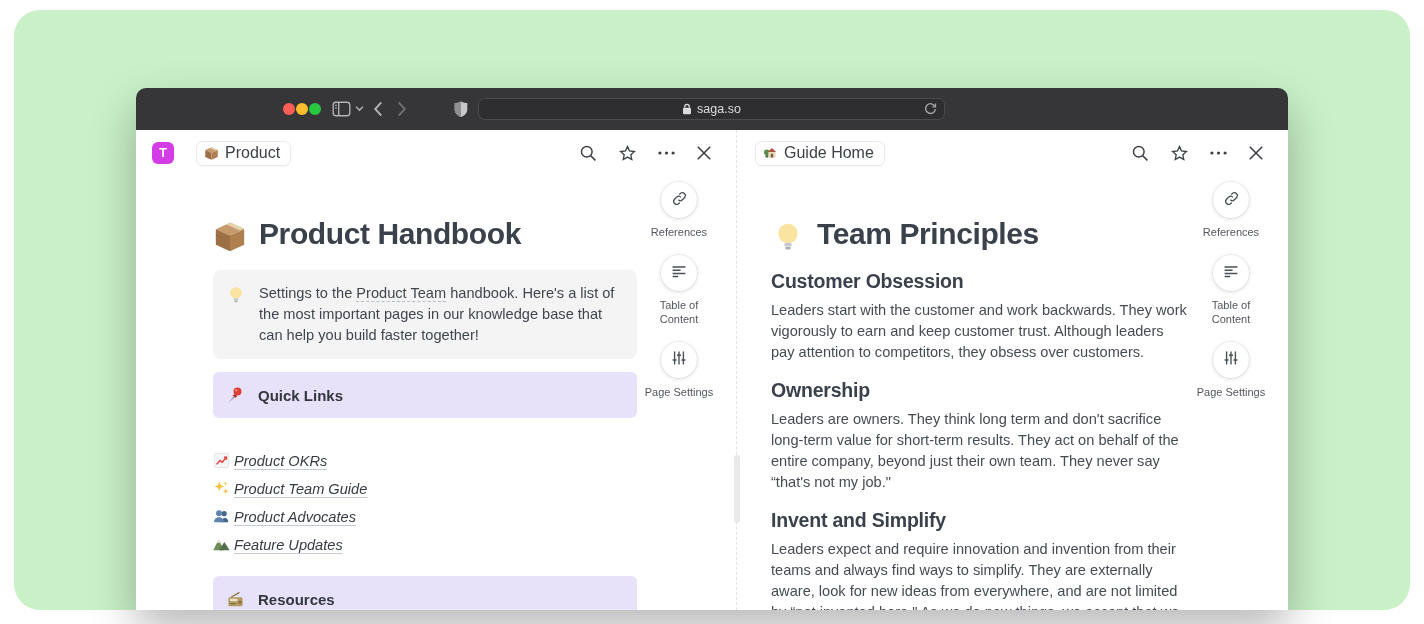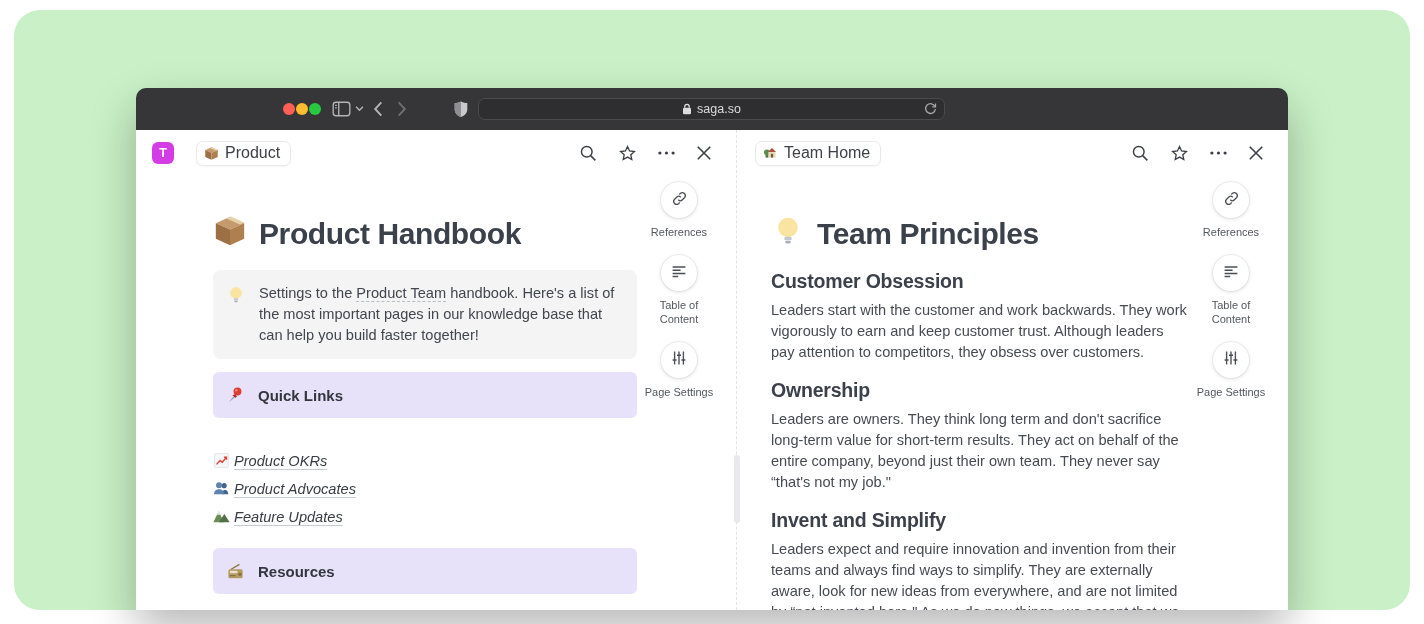--- a/index.html
+++ b/index.html
@@ -40,21 +40,21 @@
            font-size:16px; color:#3d4147; }
   .pane.left .crumb { margin-left:22px; }
   .pane.right .crumb { margin-left:18px; }
   .hdr-icons { margin-left:auto; display:flex; align-items:center; gap:21px; padding-right:24px; color:#3c3f45; }
   .hdr-icons svg { display:block; }
 
   
   .article { position:absolute; top:84px; }
   .pane.left .article { left:77px; width:424px; }
   .pane.right .article { left:34px; width:420px; }
-  .page-title { display:flex; align-items:flex-start; gap:12px; font-size:30px; font-weight:700;
+  .page-title { display:flex; align-items:flex-end; gap:12px; font-size:30px; font-weight:700;
                 color:#3b414b; letter-spacing:-.4px; line-height:40px; }
   .callout { margin-top:16px; background:#f4f4f5; border-radius:8px; padding:13px 16px 13px 13px;
              display:flex; gap:13px; font-size:14.6px; line-height:21px; color:#41464e; }
   .callout .emo { flex:0 0 auto; margin-top:2px; }
   .ref-link { border-bottom:1px dashed #b8bdc5; }
   .banner { margin-top:13px; height:46px; background:#e7e2fa; border-radius:6px;
             display:flex; align-items:center; gap:13px; padding-left:13px;
             font-size:15px; font-weight:700; color:#33373d; }
   .linklist { margin-top:33px; }
   .linkrow { display:flex; align-items:flex-end; gap:4px; margin-bottom:10px; height:18px;font-style:italic; }
@@ -229,20 +229,30 @@
                 <svg width="17" height="17" viewBox="0 0 24 24">
                   <rect x="2" y="2" width="20" height="20" rx="2.5" fill="#f5f6f7" stroke="#d9dce0"></rect>
                   <polyline points="5,17.5 10,12 13,14.5 19,7.5" fill="none" stroke="#df4038" stroke-width="2"></polyline>
                   <path d="M15.5 7.5H19V11" fill="none" stroke="#df4038" stroke-width="2"></path>
                 </svg>
               </span>
               <span class="txt">Product OKRs</span>
             </div>
             <div class="linkrow">
               <span class="emo">
+                <svg width="17" height="17" viewBox="0 0 24 24" fill="#f4c243">
+                  <path d="M9 2l1.9 5.1L16 9l-5.1 1.9L9 16l-1.9-5.1L2 9l5.1-1.9z"></path>
+                  <path d="M18 12l1.1 2.9L22 16l-2.9 1.1L18 20l-1.1-2.9L14 16l2.9-1.1z"></path>
+                  <path d="M17.5 2l.8 2.2 2.2.8-2.2.8-.8 2.2-.8-2.2L14.5 5l2.2-.8z"></path>
+                </svg>
+              </span>
+              <span class="txt">Product Team Guide</span>
+            </div>
+            <div class="linkrow">
+              <span class="emo">
                 <svg width="17" height="17" viewBox="0 0 24 24">
                   <circle cx="15.8" cy="8" r="3.6" fill="#44658c"></circle>
                   <path d="M12.4 20c.2-3.6 2-6 4.6-6.3 2.6.3 4.4 2.7 4.6 6.3z" fill="#44658c"></path>
                   <circle cx="8.5" cy="7.5" r="4.2" fill="#5e83ac"></circle>
                   <path d="M1.5 20c0-4.2 3-6.8 7-6.8s7 2.6 7 6.8z" fill="#5e83ac"></path>
                 </svg>
               </span>
               <span class="txt">Product Advocates</span>
             </div>
             <div class="linkrow">
@@ -308,21 +318,21 @@
           <div class="crumb">
             <span class="emo">
               <svg width="15" height="15" viewBox="0 0 24 24">
                 <circle cx="6.2" cy="10" r="4.6" fill="#5d8c4e"></circle>
                 <rect x="8.6" y="9" width="11.5" height="9.5" fill="#e8dab8"></rect>
                 <polygon points="7.6,9.5 14.3,3.2 21,9.5" fill="#ad5340"></polygon>
                 <rect x="12.6" y="12.5" width="3.6" height="6" fill="#7a5a3c"></rect>
                 <rect x="4" y="14.5" width="4.4" height="4" fill="#4c7440"></rect>
               </svg>
             </span>
-            <span>Team Home</span>
+            <span>Guide Home</span>
           </div>
           <div class="hdr-icons">
             <span>
               <svg width="18" height="18" viewBox="0 0 22 22" fill="none" stroke="currentColor" stroke-width="1.8">
                 <circle cx="9.5" cy="9.5" r="6.5"></circle>
                   <path d="M14.5 14.5L20 20"></path>
               </svg>
             </span>
             <span>
               <svg width="19" height="19" viewBox="0 0 24 24" fill="none" stroke="currentColor" stroke-width="1.7">

